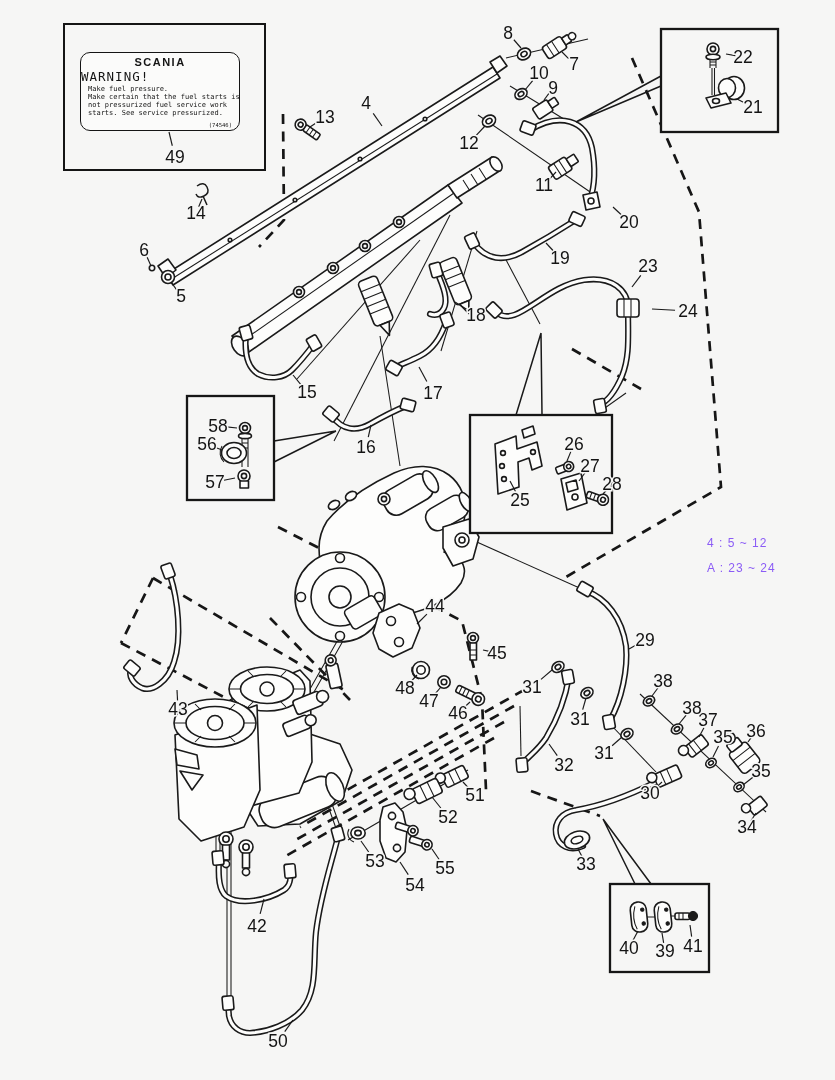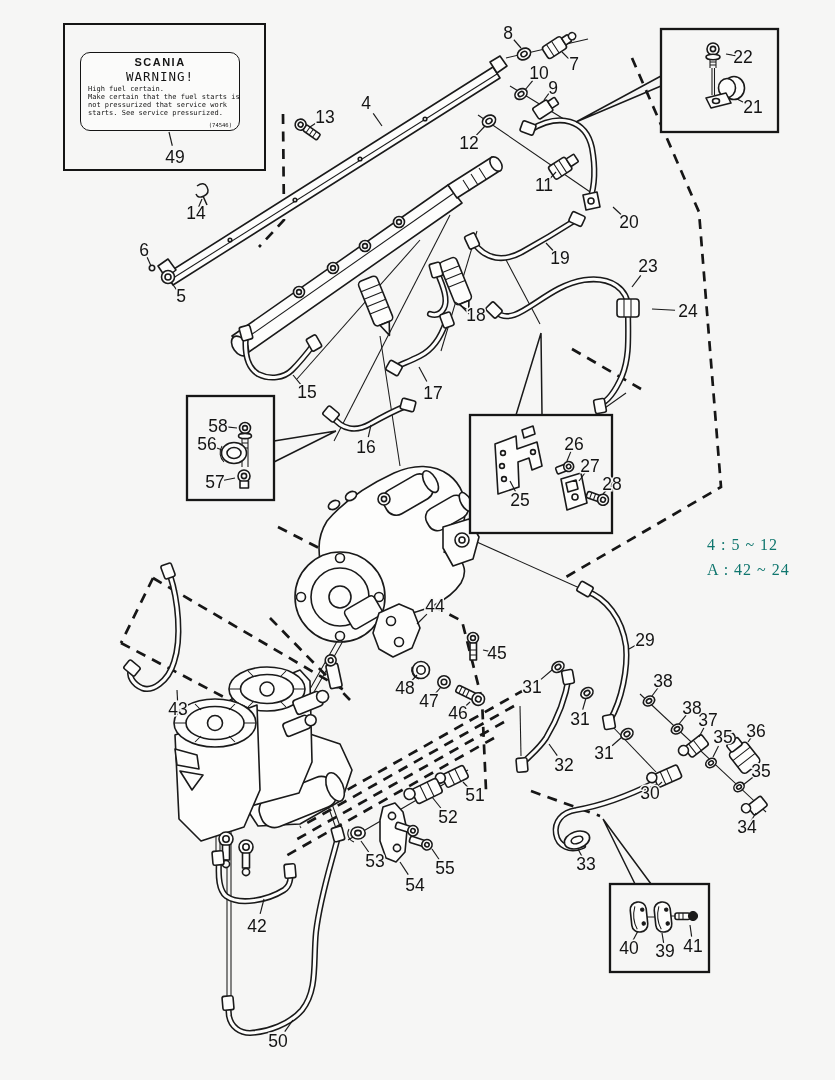--- a/index.html
+++ b/index.html
@@ -19,27 +19,27 @@
   text.co{font-family:"Liberation Sans",sans-serif;font-size:17.5px;fill:#141414;
           text-anchor:middle;paint-order:stroke;stroke:#f6f6f5;stroke-width:3px;}
   
   .wbox{position:absolute;left:63px;top:23px;width:203px;height:148px;
         border:2.2px solid #151515;box-sizing:border-box;}
   .wlabel{position:absolute;left:15px;top:27px;width:160px;height:79px;
         border:1.7px solid #151515;border-radius:10px;background:#fbfbfa;
         box-sizing:border-box;overflow:hidden;}
   .wbrand{text-align:center;font-weight:bold;font-size:11px;letter-spacing:1.5px;
         margin-top:3px;font-family:"Liberation Sans",sans-serif;}
-  .wtitle{text-align:center;font-family:"DejaVu Sans Mono",monospace;font-size:12.5px;
+  .wtitle{font-family:"DejaVu Sans Mono",monospace;font-size:12.5px;
         letter-spacing:1px;margin-top:1px;}
   .wtext{font-family:"DejaVu Sans Mono",monospace;font-size:7px;line-height:7.9px;
         padding:2px 0 0 7px;white-space:nowrap;}
   .wcode{position:absolute;right:7px;bottom:2px;font-family:"DejaVu Sans Mono",monospace;
         font-size:5.5px;}
-  .note{position:absolute;font-size:16px;letter-spacing:1px;color:#0f766e;font-family:Liberation Serif, serif;}
+  .note{position:absolute;font-size:12px;letter-spacing:1px;color:#8b5cf6;}
   #note1{left:707px;top:536px;} #note2{left:707px;top:561px;}
 </style>
 </head>
 <body>
 
 <div id="stage">
 <svg id="art" width="835" height="1080" viewBox="0 0 835 1080">
 
   <g>
     <path class="dash" d="M283,114 L284,220 L259,247"></path>
@@ -630,24 +630,24 @@
         <text x="215" y="488" class="co">57</text>
         <text x="218" y="432" class="co">58</text>
       </g>
 </svg>
 
 <div class="wbox">
   <div class="wlabel">
     <div class="wbrand">SCANIA</div>
     <div class="wtitle">WARNING!</div>
     <div class="wtext">
-      <div>High fuel certain.</div>
+      <div>Make fuel pressure.</div>
       <div>Make certain that the fuel starts is</div>
-      <div>not pressurized that service work</div>
+      <div>not pressurized fuel service work</div>
       <div>starts. See service pressurized.</div>
     </div>
     <div class="wcode">(74546)</div>
   </div>
 </div>
 
 <span class="note" id="note1">4 : 5 ~ 12</span>
-<span class="note" id="note2">A : 42 ~ 24</span>
+<span class="note" id="note2">A : 23 ~ 24</span>
 </div>
 
 </body></html>

